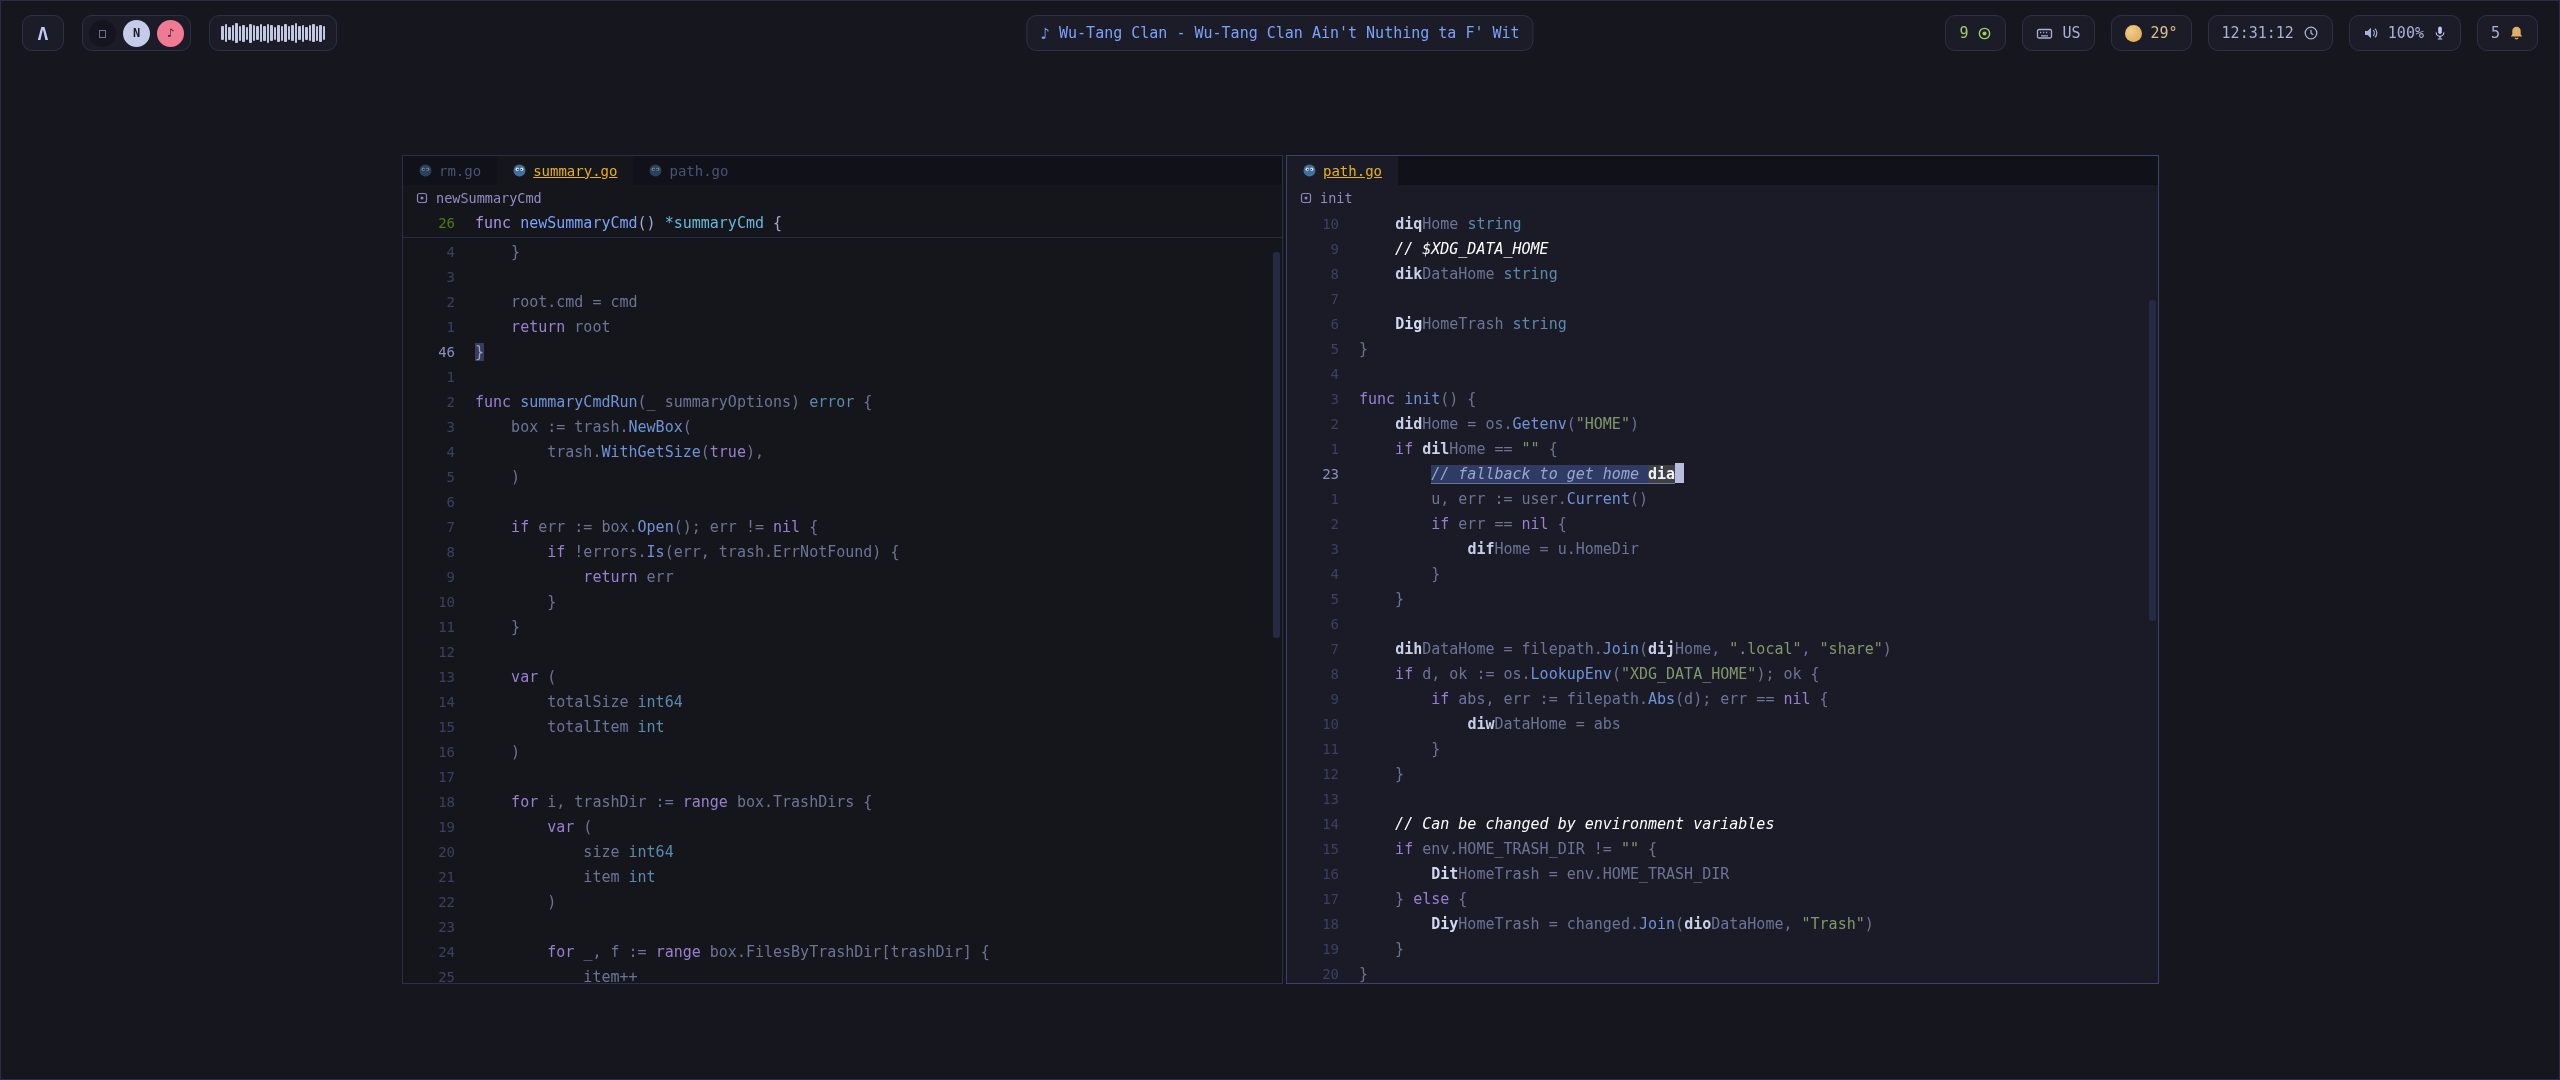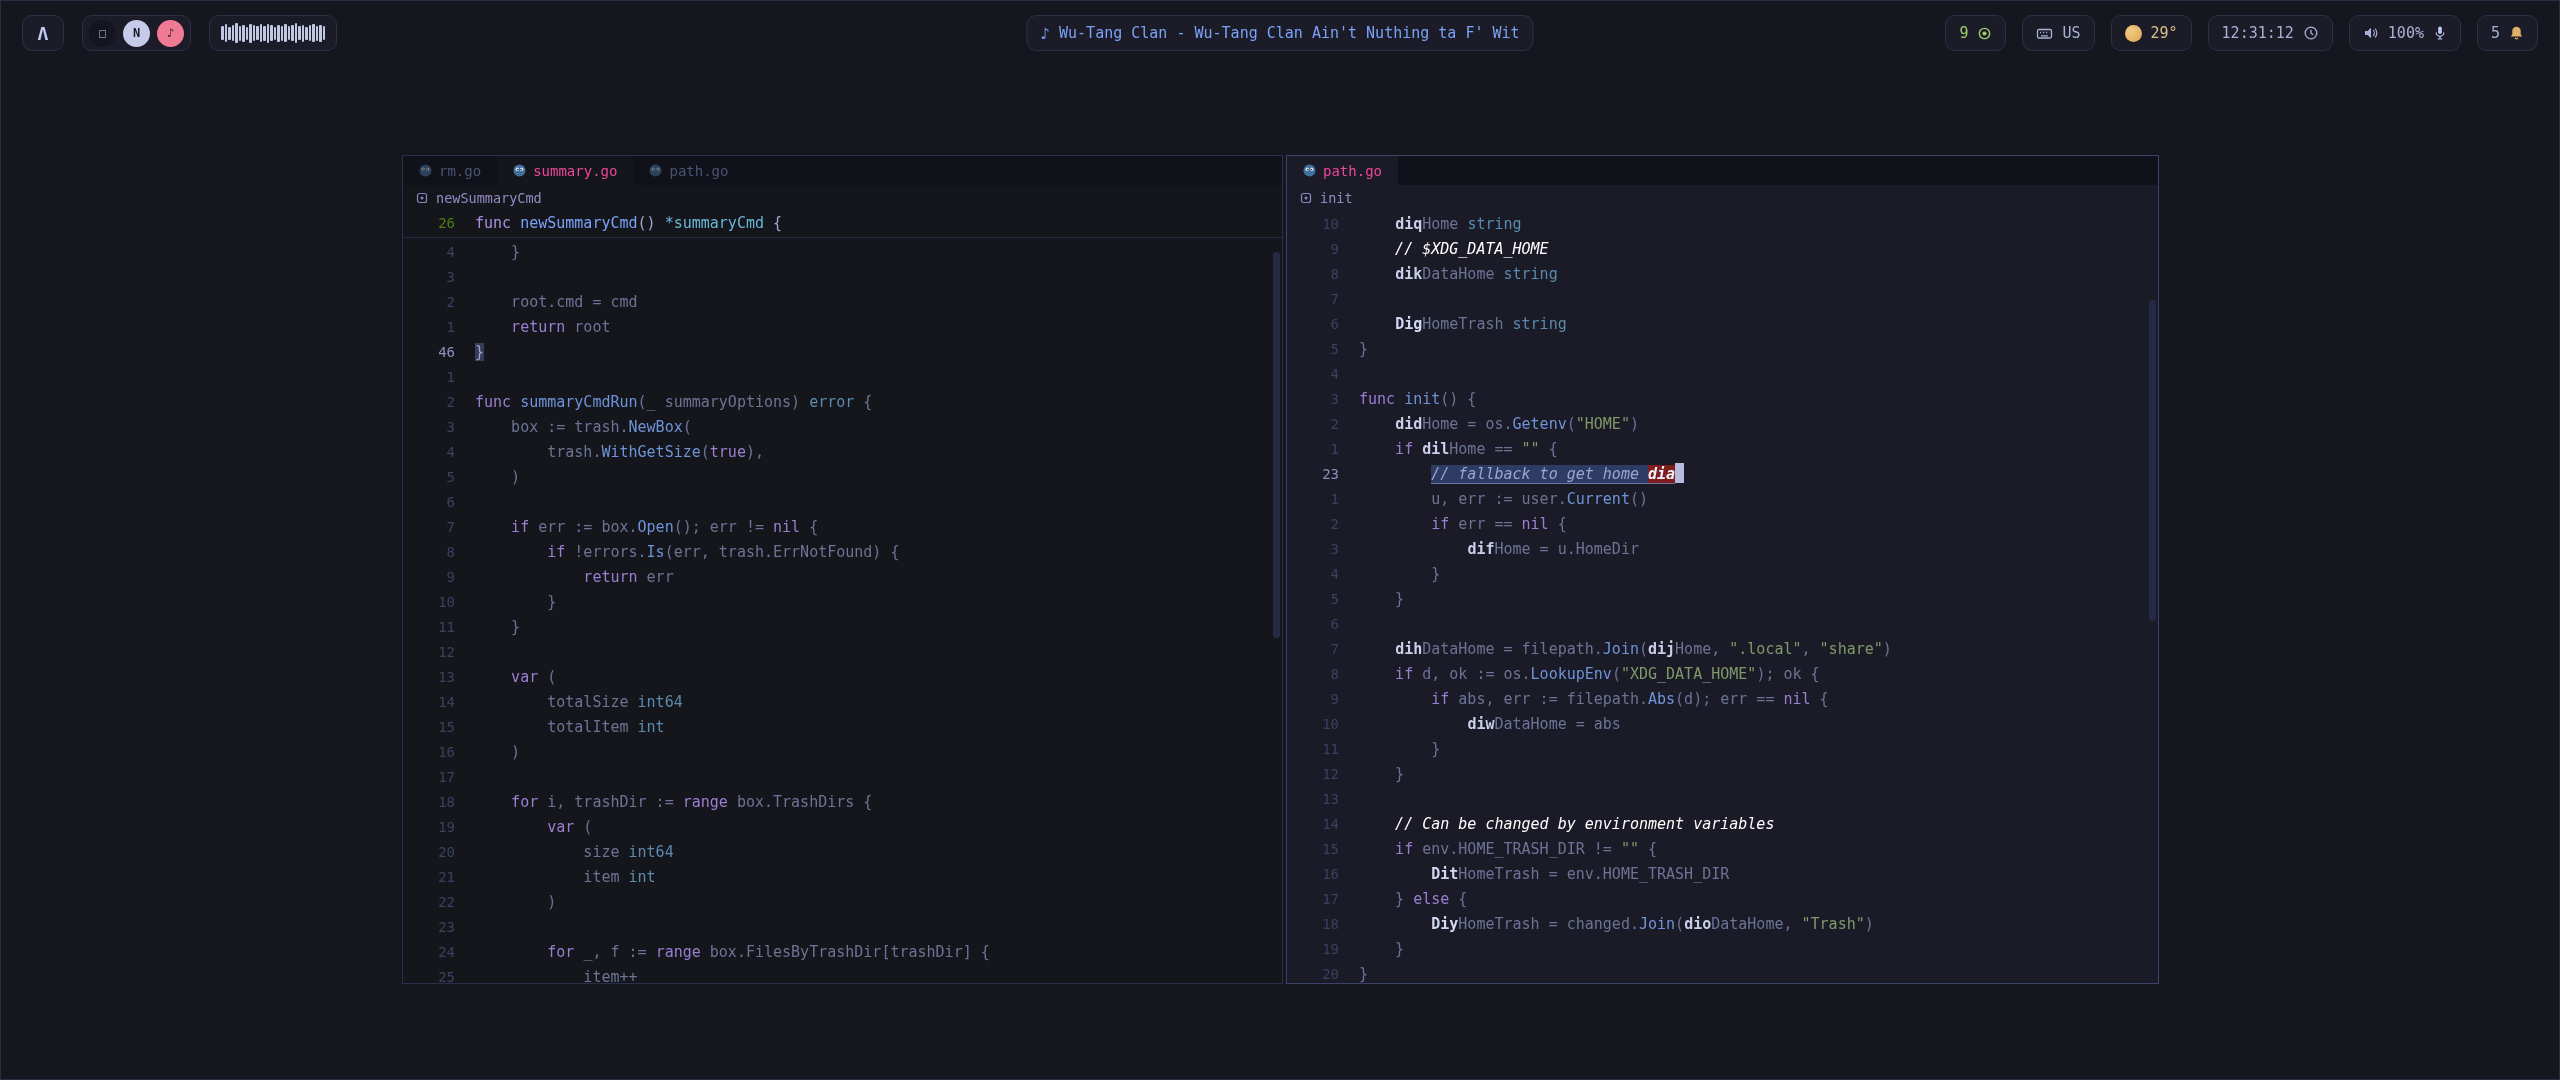--- a/index.html
+++ b/index.html
@@ -32,39 +32,39 @@
   .icon{display:block;}
 
   
   .window{position:absolute;border-radius:0;border:1px solid #2a2f4a;box-sizing:border-box;
           overflow:hidden;display:flex;flex-direction:column;background:var(--edbg);}
   #win-left{--edbg:#15161c;left:402px;top:155px;width:881px;height:829px;}
   #win-right{--edbg:#1a1b26;left:1286px;top:155px;width:873px;height:829px;border-color:#3c436b;}
   .tabs{height:29px;background:#111219;display:flex;align-items:stretch;flex-shrink:0;}
   .tab{display:flex;align-items:center;gap:7px;padding:0 16px;font-size:14px;color:#4b5277;}
   .tab svg{opacity:.5;}
-  .tab.active{background:var(--edbg);color:#ec4899;}
+  .tab.active{background:var(--edbg);color:#eab308;text-decoration:underline;}
   .tab.active svg{opacity:1;}
   .crumb{height:25px;display:flex;align-items:center;gap:8px;padding:0 13px;font-size:13.5px;
          color:#938bc5;flex-shrink:0;}
   .context{display:flex;height:27px;line-height:27px;font-size:15px;white-space:pre;
            border-bottom:1px solid #262b45;flex-shrink:0;}
   .code{flex:1;padding-top:2px;}
   .row{display:flex;height:25px;line-height:25px;font-size:15px;white-space:pre;}
   .gut{width:52px;text-align:right;padding-right:20px;color:#3a4160;font-size:14px;flex-shrink:0;}
   .row.cur .gut{color:#8a91ba;}
   .context .gut{color:#4d7c0f;}
   .ln{white-space:pre;}
 
   
   .sg-t{color:#6d7396;} .sg-k{color:#9a7fd1;} .sg-f{color:#6e93d8;} .sg-y{color:#5b8aad;}
   .sg-s{color:#81986b;} .sg-c{color:#ffffff;font-style:italic;}
   .sg-l{color:#c9cee9;font-weight:700;} .sg-L{color:#d4d9f3;font-weight:700;}
   .sg-ch{color:#9aa5d0;font-style:italic;background:#2e3c64;border-bottom:1px solid #6b74a3;}
-  .sg-lsel{color:#f0f3ff;font-weight:700;background:#7f1d1d;border-bottom:1px solid #6b74a3;font-style:italic;}
+  .sg-lsel{color:#f0f3ff;font-weight:700;background:#404040;border-bottom:1px solid #6b74a3;}
   .sg-cc{background:#363c5c;color:#9ba2c6;}
   .context .sg-k{color:#ab91e0;} .context .sg-f{color:#7aa2f7;}
   .context .sg-t{color:#9fa9d2;} .context .sg-y{color:#68b7d8;}
   .cursor-block{display:inline-block;width:9px;height:20px;background:#b6bdde;
                 vertical-align:middle;margin-top:-3px;}
   .sbar{position:absolute;width:7px;border-radius:3px;background:#262b45;right:2px;}
   #sbar-left{top:96px;height:386px;}
   #sbar-right{top:144px;height:321px;}
 </style>
 </head>

